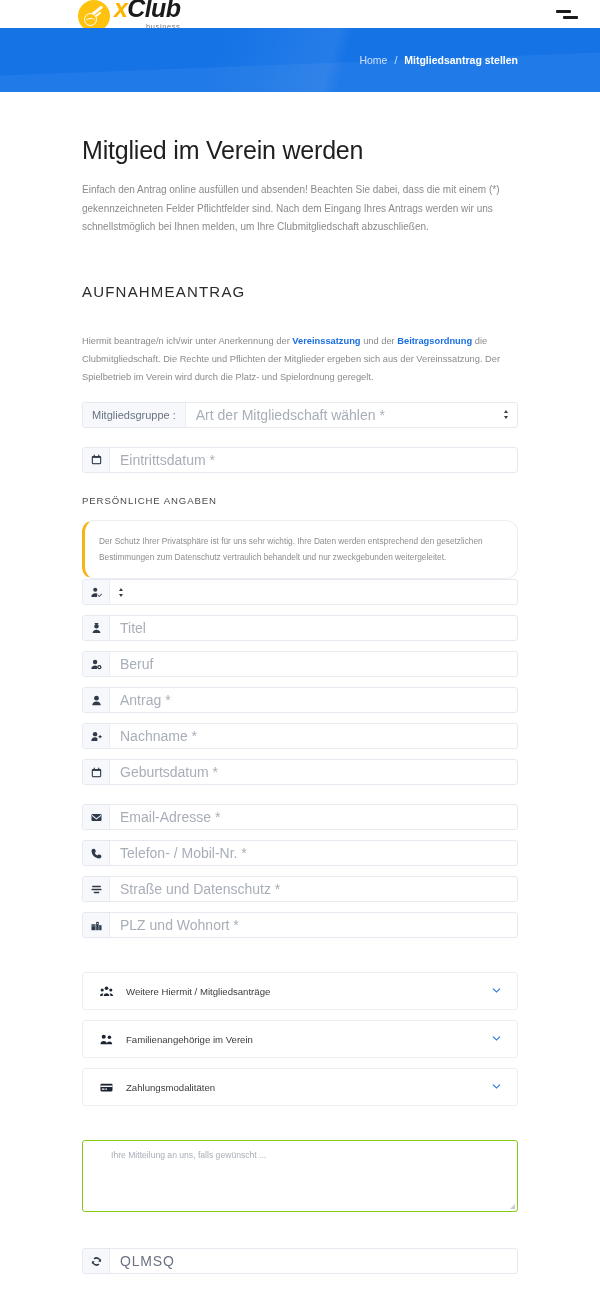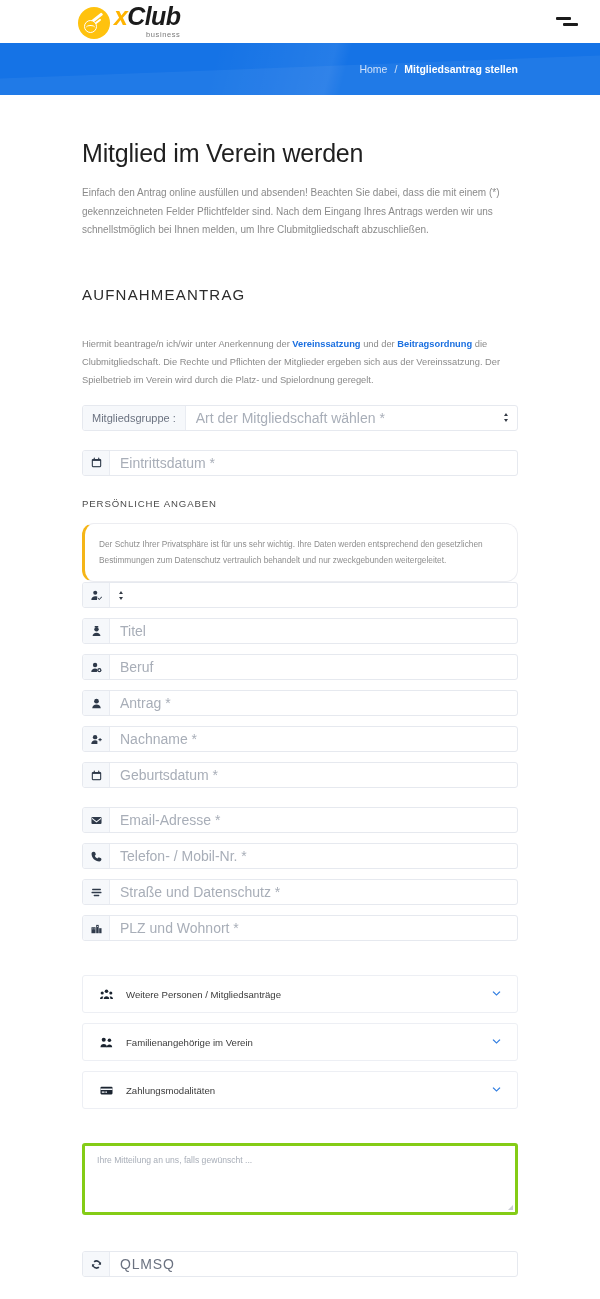--- a/index.html
+++ b/index.html
@@ -7,21 +7,21 @@
     margin: 0; padding: 0;
     width: 600px; height: 1299px;
     overflow: hidden;
     background: #ffffff;
     font-family: "Liberation Sans", sans-serif;
     -webkit-font-smoothing: antialiased;
   }
 
   
   .topbar {
-    height: 43px;
+    height: 28px;
     background: #ffffff;
     display: flex;
     align-items: center;
     justify-content: space-between;
     padding: 0 22px 0 78px;
     position: relative;
   }
   .logo-wrap { display: flex; align-items: flex-end; gap: 4px; }
   .logo-badge {
     width: 32px; height: 32px;
@@ -89,21 +89,21 @@
     cursor: pointer;
   }
   .menu-toggle span {
     display: block; height: 3px; background: #1b1b1b; border-radius: 1px;
   }
   .menu-toggle span:nth-child(1) { width: 15px; margin-left: 0; }
   .menu-toggle span:nth-child(2) { width: 15px; margin-left: 7px; }
 
   
   .banner {
-    height: 52px;
+    height: 64px;
     background: #1573e6;
     position: relative;
     overflow: hidden;
     display: flex;
     align-items: center;
     justify-content: flex-end;
     padding-right: 82px;
   }
   .banner::before {
     content: "";
@@ -246,24 +246,24 @@
   .accordion .acc-label {
     flex: 1 1 auto;
     font-size: 9.6px;
     color: #3c3c3c;
   }
   .accordion .acc-chevron { flex: none; display: flex; align-items: center; }
   .accordion .acc-chevron svg { width: 9px; height: 6px; fill: #2f7de1; }
 
   
   .textarea-box {
-    border: 3px solid #84cc16;
+    border: 1px solid #84cc16;
     border-radius: 3px;
     height: 72px;
-    padding: 9px 12px;
+    padding: 9px 28px;
     font-size: 8.6px;
     color: #a8aeb8;
     position: relative;
     margin-bottom: 12px;
   }
   .textarea-box::after {
     content: "";
     position: absolute;
     right: 2px; bottom: 2px;
     width: 0; height: 0;
@@ -467,21 +467,21 @@
     <span class="acc-icon">
       <svg viewBox="0 0 16 14">
           <circle cx="8" cy="3" r="2.2"></circle>
           <path d="M4.6 12.6c0-2.1 1.5-3.4 3.4-3.4s3.4 1.3 3.4 3.4z"></path>
           <circle cx="2.7" cy="5.2" r="1.9"></circle>
           <path d="M0 12.6c0-1.9 1.2-3 2.7-3 .5 0 1 .1 1.4.3-.6.7-1 1.6-1 2.7z"></path>
           <circle cx="13.3" cy="5.2" r="1.9"></circle>
           <path d="M16 12.6c0-1.9-1.2-3-2.7-3-.5 0-1 .1-1.4.3.6.7 1 1.6 1 2.7z"></path>
         </svg>
     </span>
-    <span class="acc-label">Weitere Personen / Mitgliedsanträge</span>
+    <span class="acc-label">Weitere Hiermit / Mitgliedsanträge</span>
     <span class="acc-chevron">
       <svg viewBox="0 0 10 6">
           <path d="M0.6 0.8 L5 5 L9.4 0.8 L8.3 0 L5 3.2 L1.7 0 Z"></path>
         </svg>
     </span>
   </div>
 
   <div class="accordion">
     <span class="acc-icon">
       <svg viewBox="0 0 16 14">

